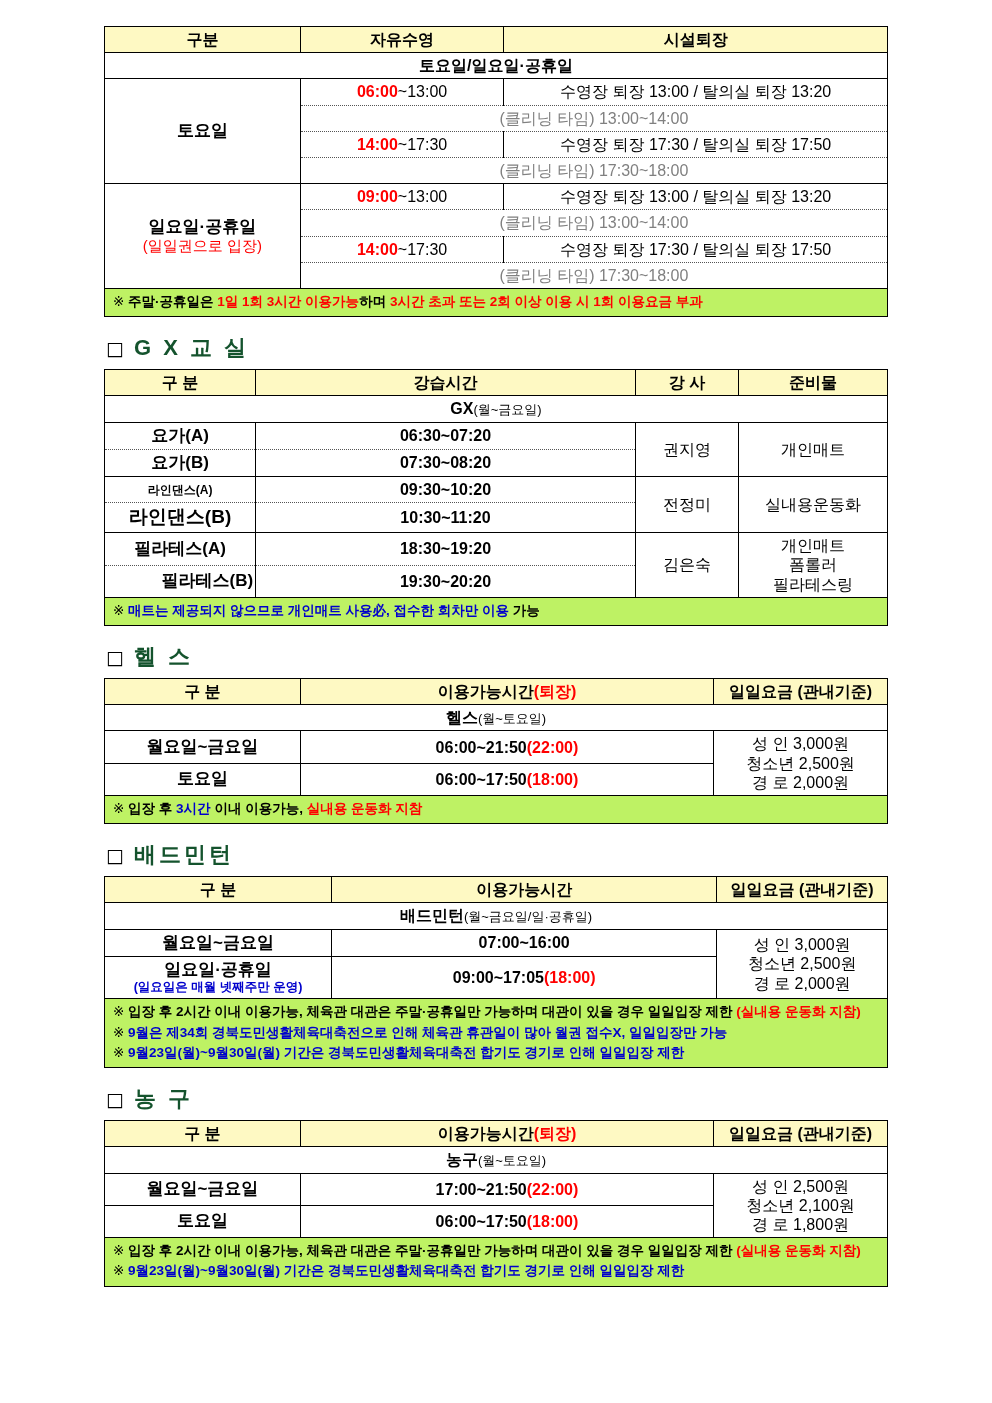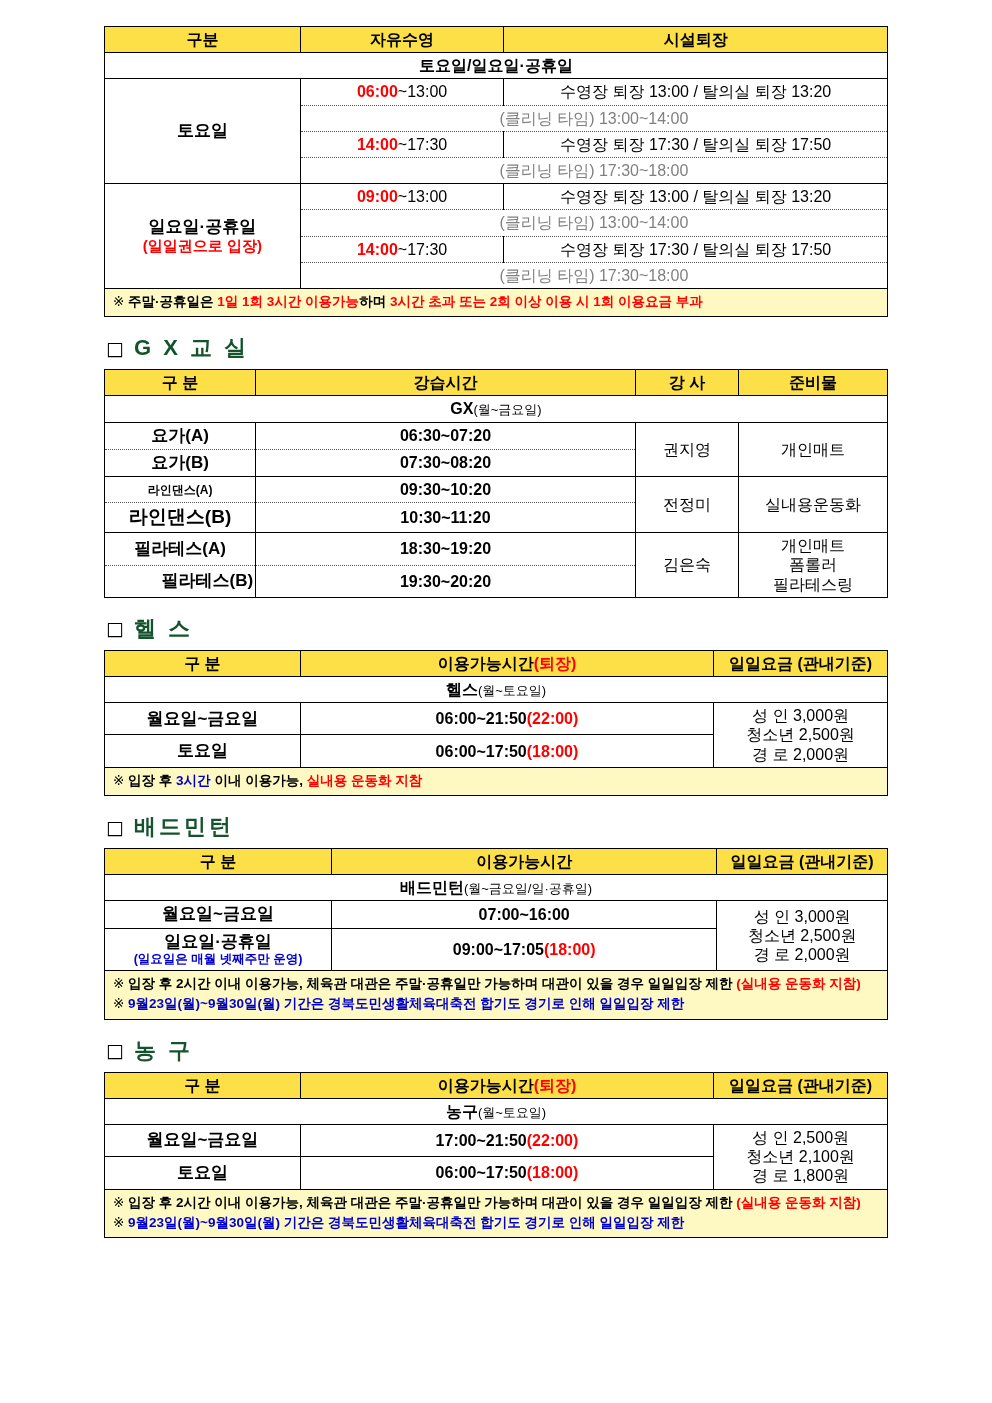--- a/index.html
+++ b/index.html
@@ -68,21 +68,21 @@
     border-right: 1px solid #000;
     border-bottom: none;
     padding: 5px 2px 4px 2px;
   }
   .tbl-title .sub {
     font-size: 13px;
     font-weight: normal;
     text-align: right;
   }
   thead th {
-    background: #fde047;
+    background: #fef9c3;
     font-weight: bold;
     font-size: 17px;
     padding: 5px 2px;
   }
   .dotted-bottom { border-bottom: 1px dotted #555 !important; }
   .no-top { border-top: none !important; }
 
   
   .red { color: #ff0000; }
   .blue { color: #0000cc; }
@@ -90,21 +90,21 @@
   .clean-row td {
     color: #808080;
     font-size: 16px;
   }
 
   
   .notes {
     border: 1px solid #000;
     border-top: none;
     padding: 3px 8px 4px 8px;
-    background: #fef9c3;
+    background: #bef264;
   }
   .note-line {
     font-size: 13.5px;
     font-weight: bold;
     line-height: 1.5;
     white-space: nowrap;
     text-align: left;
   }
   .note-mark { font-weight: normal; }
 
@@ -133,21 +133,21 @@
   }
   .sub-small {
     display: block;
     font-size: 12.5px;
     font-weight: bold;
     color: #0000cc;
   }
   .sub-small-red {
     display: block;
     font-size: 15px;
-    font-weight: bold;
+    font-weight: normal;
     color: #ff0000;
     text-align: center;
   }
   .bold { font-weight: bold; }
   .time { font-size: 17px; }
   .exitcell { font-size: 14.5px; }
   .prep { font-size: 14.5px; line-height: 1.25; }
 </style>
 </head>
 <body>
@@ -270,20 +270,26 @@
         <td rowspan="2" class="prep" style="white-space:pre-line;">개인매트
 폼롤러
 필라테스링</td>
       </tr>
       <tr>
         <td class="bold no-top" style="font-size:17px;text-align:right;">필라테스(B)</td>
         <td class="time bold no-top">19:30~20:20</td>
       </tr>
     </tbody>
   </table>
+  <div class="notes">
+    <div class="note-line"><span class="note-mark">※</span>
+      <span class="blue">매트는 제공되지 않으므로 개인매트 사용必, 접수한 회차만 이용</span>
+      <span>가능</span>
+    </div>
+  </div>
 
   <div class="sec-head">
     <span class="box-glyph">□</span>
     <span class="sec-title">헬    스</span>
   </div>
   <table class="tbl hel">
     <colgroup>
         <col class="c1">
         <col class="c2">
         <col class="c3">
@@ -365,20 +371,23 @@
         <td class="time bold"><span>09:00~17:05</span><span class="red">(18:00)</span></td>
       </tr>
     </tbody>
   </table>
   <div class="notes">
     <div class="note-line"><span class="note-mark">※</span>
       <span>입장 후 2시간 이내 이용가능, 체육관 대관은 주말·공휴일만 가능하며 대관이 있을 경우 일일입장 제한</span>
       <span class="red">(실내용 운동화 지참)</span>
     </div>
     <div class="note-line"><span class="note-mark">※</span>
+      <span class="blue">9월은 제34회 경북도민생활체육대축전으로 인해 체육관 휴관일이 많아 월권 접수X, 일일입장만 가능</span>
+    </div>
+    <div class="note-line"><span class="note-mark">※</span>
       <span class="blue">9월23일(월)~9월30일(월) 기간은 경북도민생활체육대축전 합기도 경기로 인해 일일입장 제한</span>
     </div>
   </div>
 
   <div class="sec-head">
     <span class="box-glyph">□</span>
     <span class="sec-title">농    구</span>
   </div>
   <table class="tbl hel">
     <colgroup>

